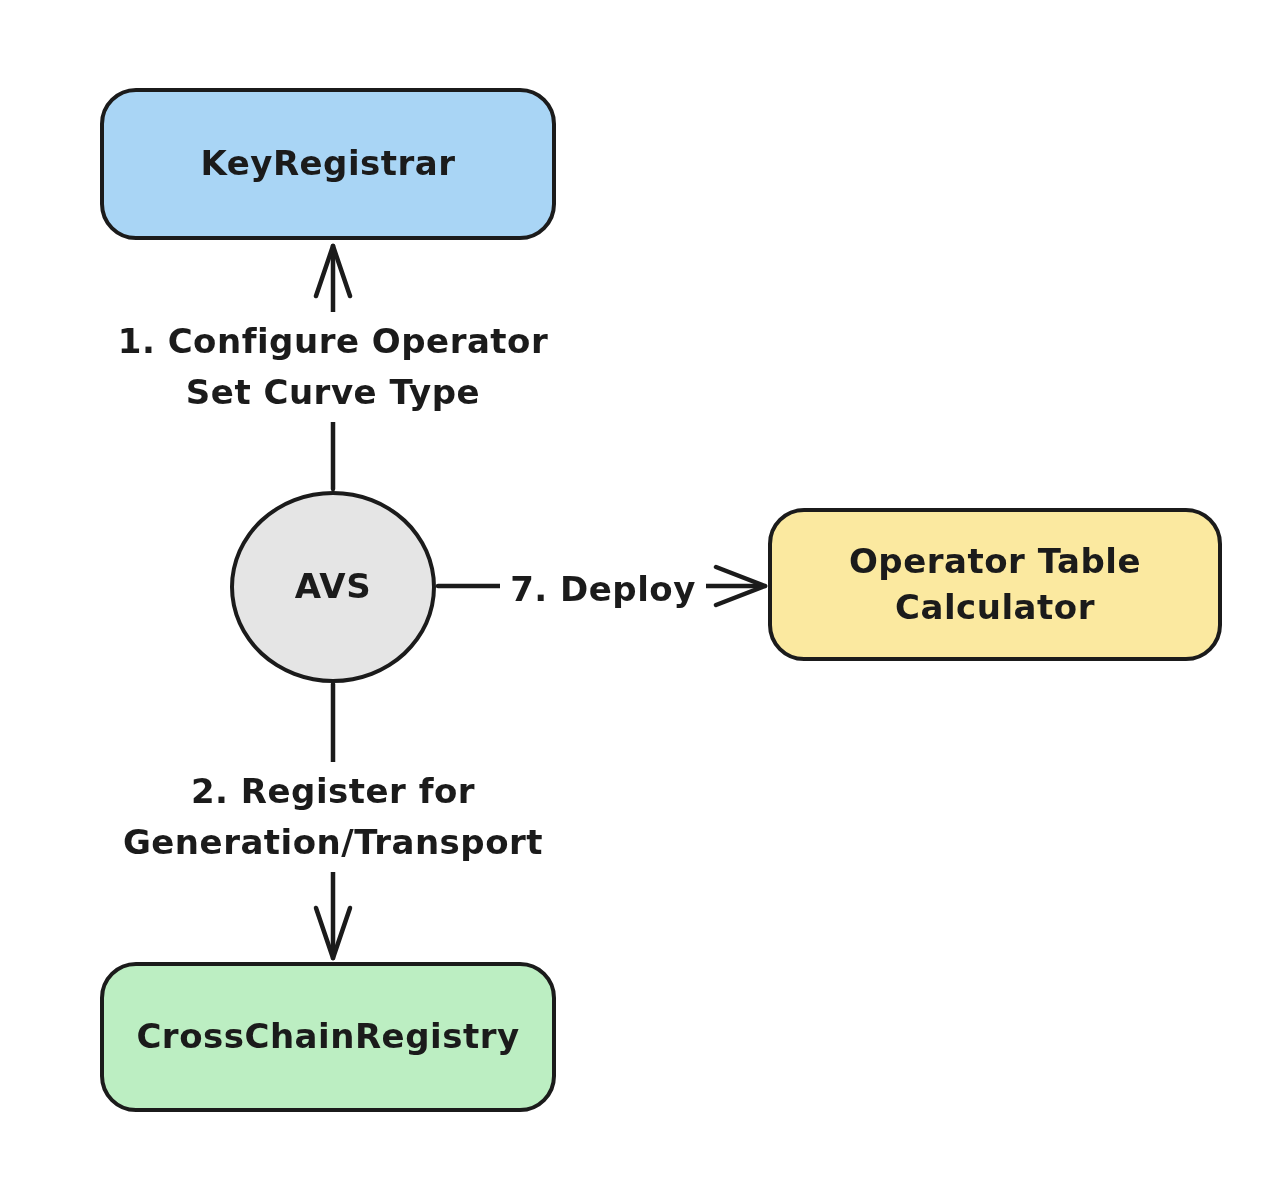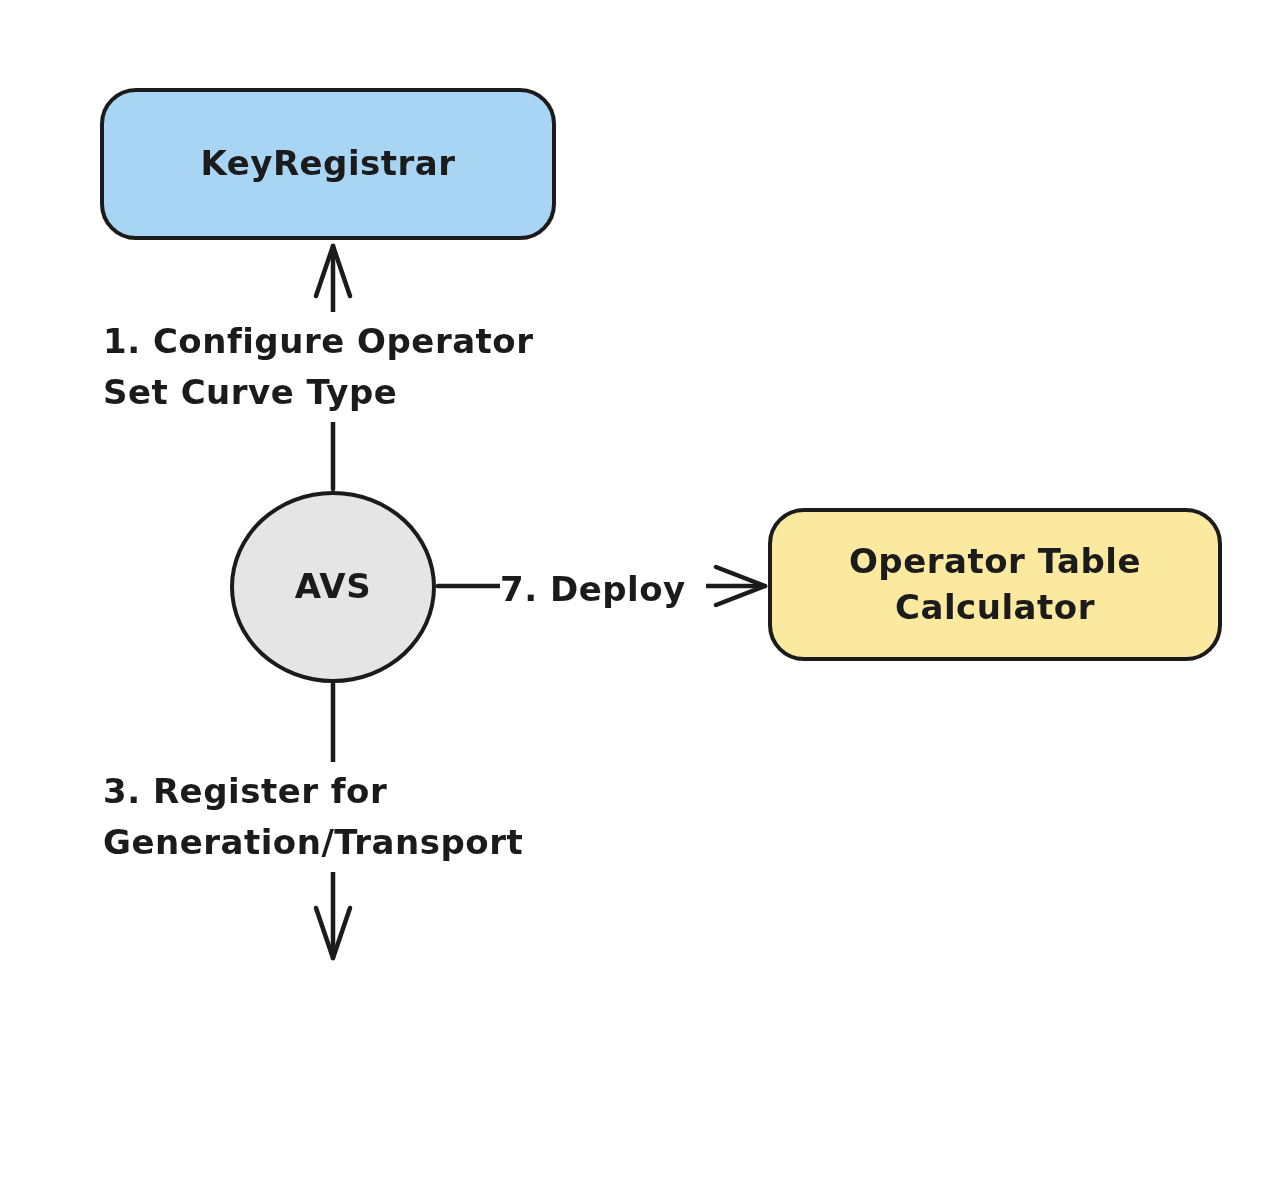--- a/index.html
+++ b/index.html
@@ -46,20 +46,21 @@
   }
   #node-key-registrar   { left: 100px; top: 88px;  width: 456px; height: 152px; }
   #node-avs             { left: 230px; top: 491px; width: 206px; height: 192px; }
   #node-operator-table  { left: 768px; top: 492px; width: 454px; height: 153px; margin-top: 16px; }
   #node-cross-chain     { left: 100px; top: 962px; width: 456px; height: 150px; }
 
   .edge-label {
     position: absolute;
     z-index: 2;
     background: #ffffff;
+    text-align: center;
     font-size: 34px;
     font-weight: 600;
     letter-spacing: 0.5px;
     white-space: pre-line;
     line-height: 1.5;
     padding: 4px 0;
   }
   #edge-label-configure { left: 103px; top: 312px; width: 460px; }
   #edge-label-deploy    { left: 500px; top: 560px; width: 206px; }
   #edge-label-register  { left: 103px; top: 762px; width: 460px; }
@@ -98,22 +99,25 @@
 
   <div class="node circle" id="node-avs" style="background:#e5e5e5">
     <span>AVS</span>
   </div>
 
   <div class="node rect" id="node-operator-table" style="background:#fbe9a0">
     <span>Operator Table
 Calculator</span>
   </div>
 
+  <div class="node rect" id="node-cross-chain" style="background:#bceec2">
+    <span>CrossChainRegistry</span>
+  </div>
 
   <div class="edge-label" id="edge-label-configure">1. Configure Operator
 Set Curve Type</div>
 
   <div class="edge-label" id="edge-label-deploy">7. Deploy</div>
 
-  <div class="edge-label" id="edge-label-register">3. Register for
+  <div class="edge-label" id="edge-label-register">2. Register for
 Generation/Transport</div>
 
 </div>
 
 </body></html>

